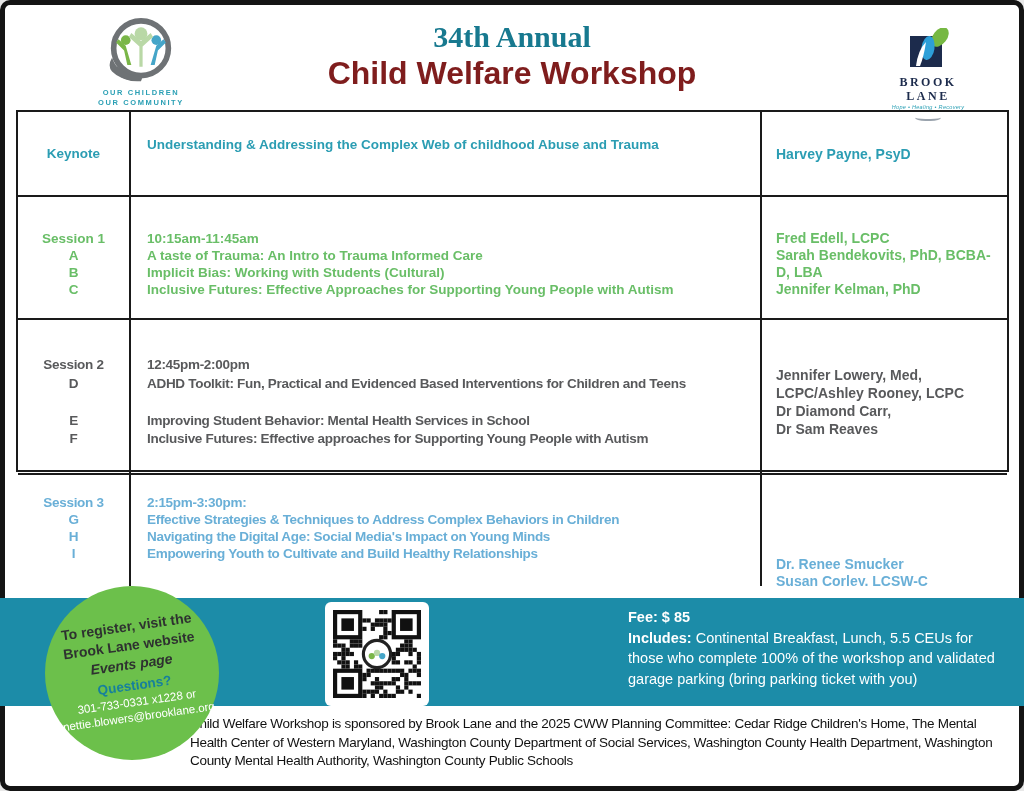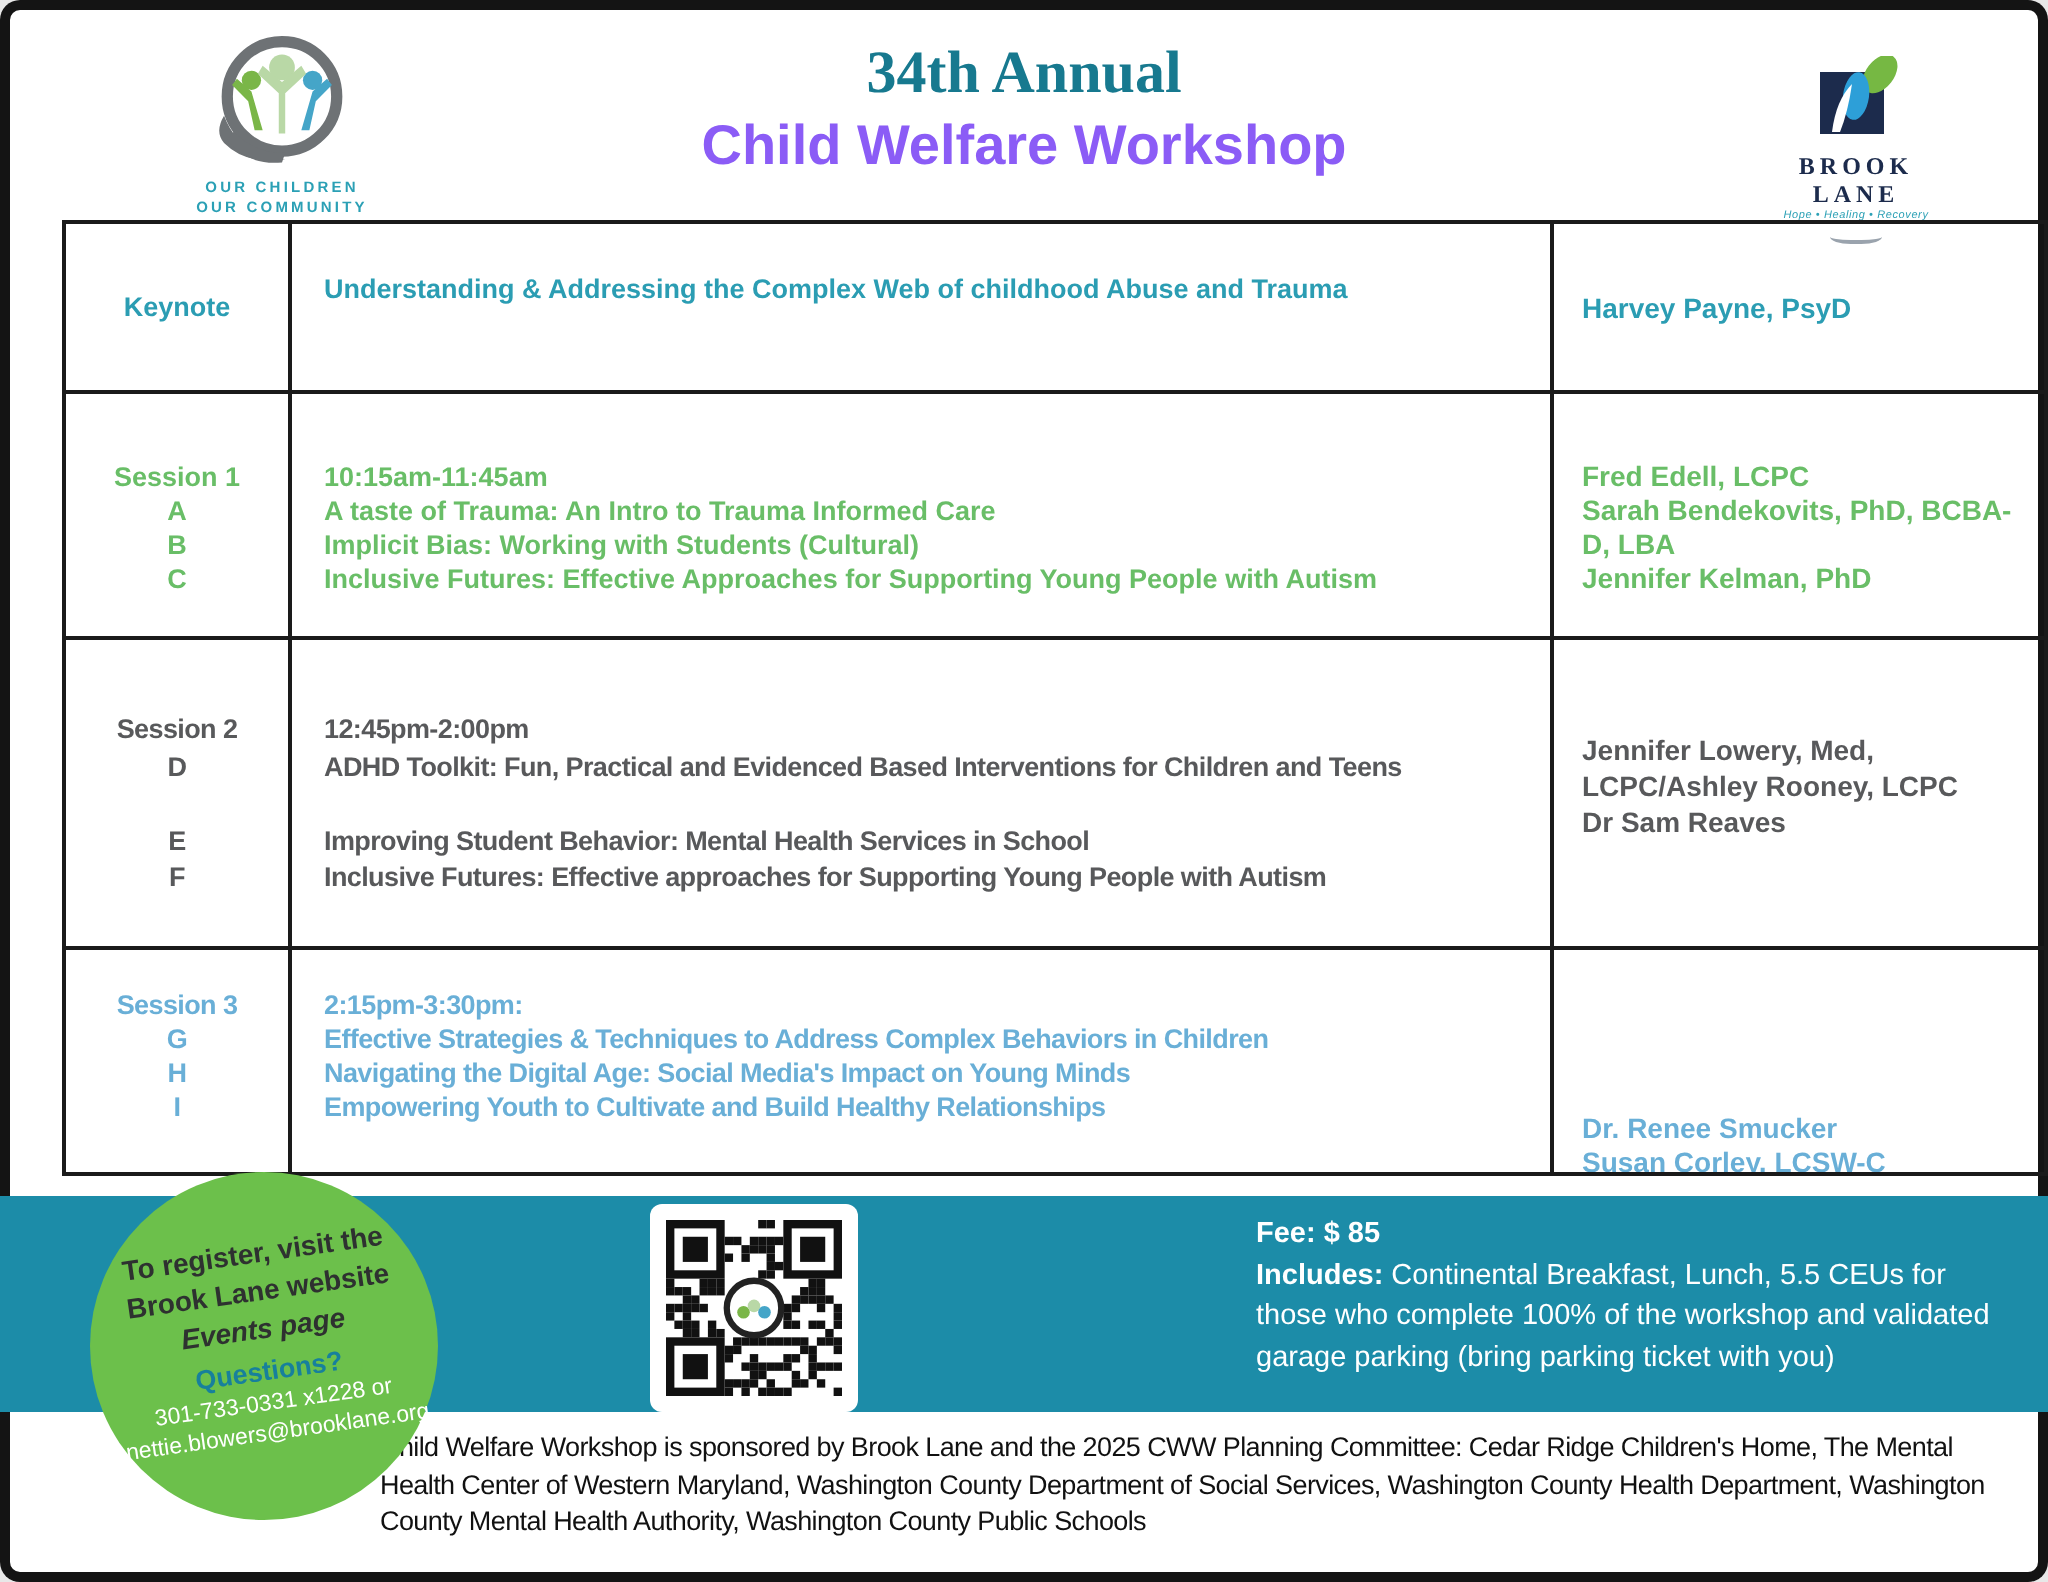--- a/index.html
+++ b/index.html
@@ -6,28 +6,28 @@
   .page{
     position:relative;width:1024px;height:791px;background:#ffffff;
     font-family:"Liberation Sans",sans-serif;overflow:hidden;
     border-radius:10px;box-shadow:inset 0 0 0 5px #141414;
   }
   
   .logo-left{position:absolute;left:86px;top:16px;width:110px;text-align:center;}
   .logo-left .words{margin-top:2px;font-size:7.5px;font-weight:bold;letter-spacing:1.6px;color:#2ba0b5;line-height:10px;}
   .title-wrap{position:absolute;left:212px;top:20px;width:600px;text-align:center;}
   .title-annual{font-family:"Liberation Serif",serif;font-weight:bold;font-size:30px;color:#17798f;line-height:34px;}
-  .title-main{font-family:"Liberation Sans",sans-serif;font-weight:bold;font-size:28px;color:#8b5cf6;line-height:38px;}
+  .title-main{font-family:"Liberation Sans",sans-serif;font-weight:bold;font-size:32px;color:#7f1d1d;line-height:38px;}
   .logo-right{position:absolute;left:888px;top:28px;width:80px;text-align:center;}
   .bl-name{font-family:"Liberation Serif",serif;font-weight:bold;font-size:12px;line-height:12px;letter-spacing:2.5px;color:#1c2b4c;margin-top:2px;}
   .bl-tagline{font-size:5.5px;font-style:italic;color:#2ba0b5;margin-top:2px;letter-spacing:.3px;}
   .bl-affil{width:26px;height:7px;margin:2px auto 0;border-bottom:2px solid #9aa3ad;border-radius:40%;}
   
   .sched{
-    position:absolute;left:31px;top:110px;width:993px;height:478px;box-sizing:border-box;
+    position:absolute;left:16px;top:110px;width:993px;height:362px;box-sizing:border-box;
     border:2px solid #1a1a1a;display:grid;
     grid-template-columns:113px 631px 1fr;
     grid-template-rows:85px 123px 155px 111px;
   }
   .row{display:contents;}
   .cell{box-sizing:border-box;overflow:hidden;}
   .lbl,.cnt{border-right:2px solid #1a1a1a;}
   .row:not(:last-of-type) .cell{border-bottom:2px solid #1a1a1a;}
   .lbl{font-weight:bold;font-size:13.5px;text-align:center;}
   .cnt{font-weight:bold;font-size:13.5px;padding-left:16px;padding-right:10px;}
@@ -146,20 +146,21 @@
       <div class="cell cnt c-gray">
           <div>12:45pm-2:00pm</div>
           <div>ADHD Toolkit: Fun, Practical and Evidenced Based Interventions for Children and Teens</div>
           <div>&nbsp;</div>
           <div>Improving Student Behavior: Mental Health Services in School</div>
           <div>Inclusive Futures: Effective approaches for Supporting Young People with Autism</div>
         </div>
       <div class="cell prs c-gray">
           <div>Jennifer Lowery, Med,</div>
           <div>LCPC/Ashley Rooney, LCPC</div>
+          <div>Dr Diamond Carr,</div>
           <div>Dr Sam Reaves</div>
         </div>
     </div>
     <div class="row row-s3">
       <div class="cell lbl c-blue">
           <div>Session 3</div>
           <div>G</div>
           <div>H</div>
           <div>I</div>
         </div>

